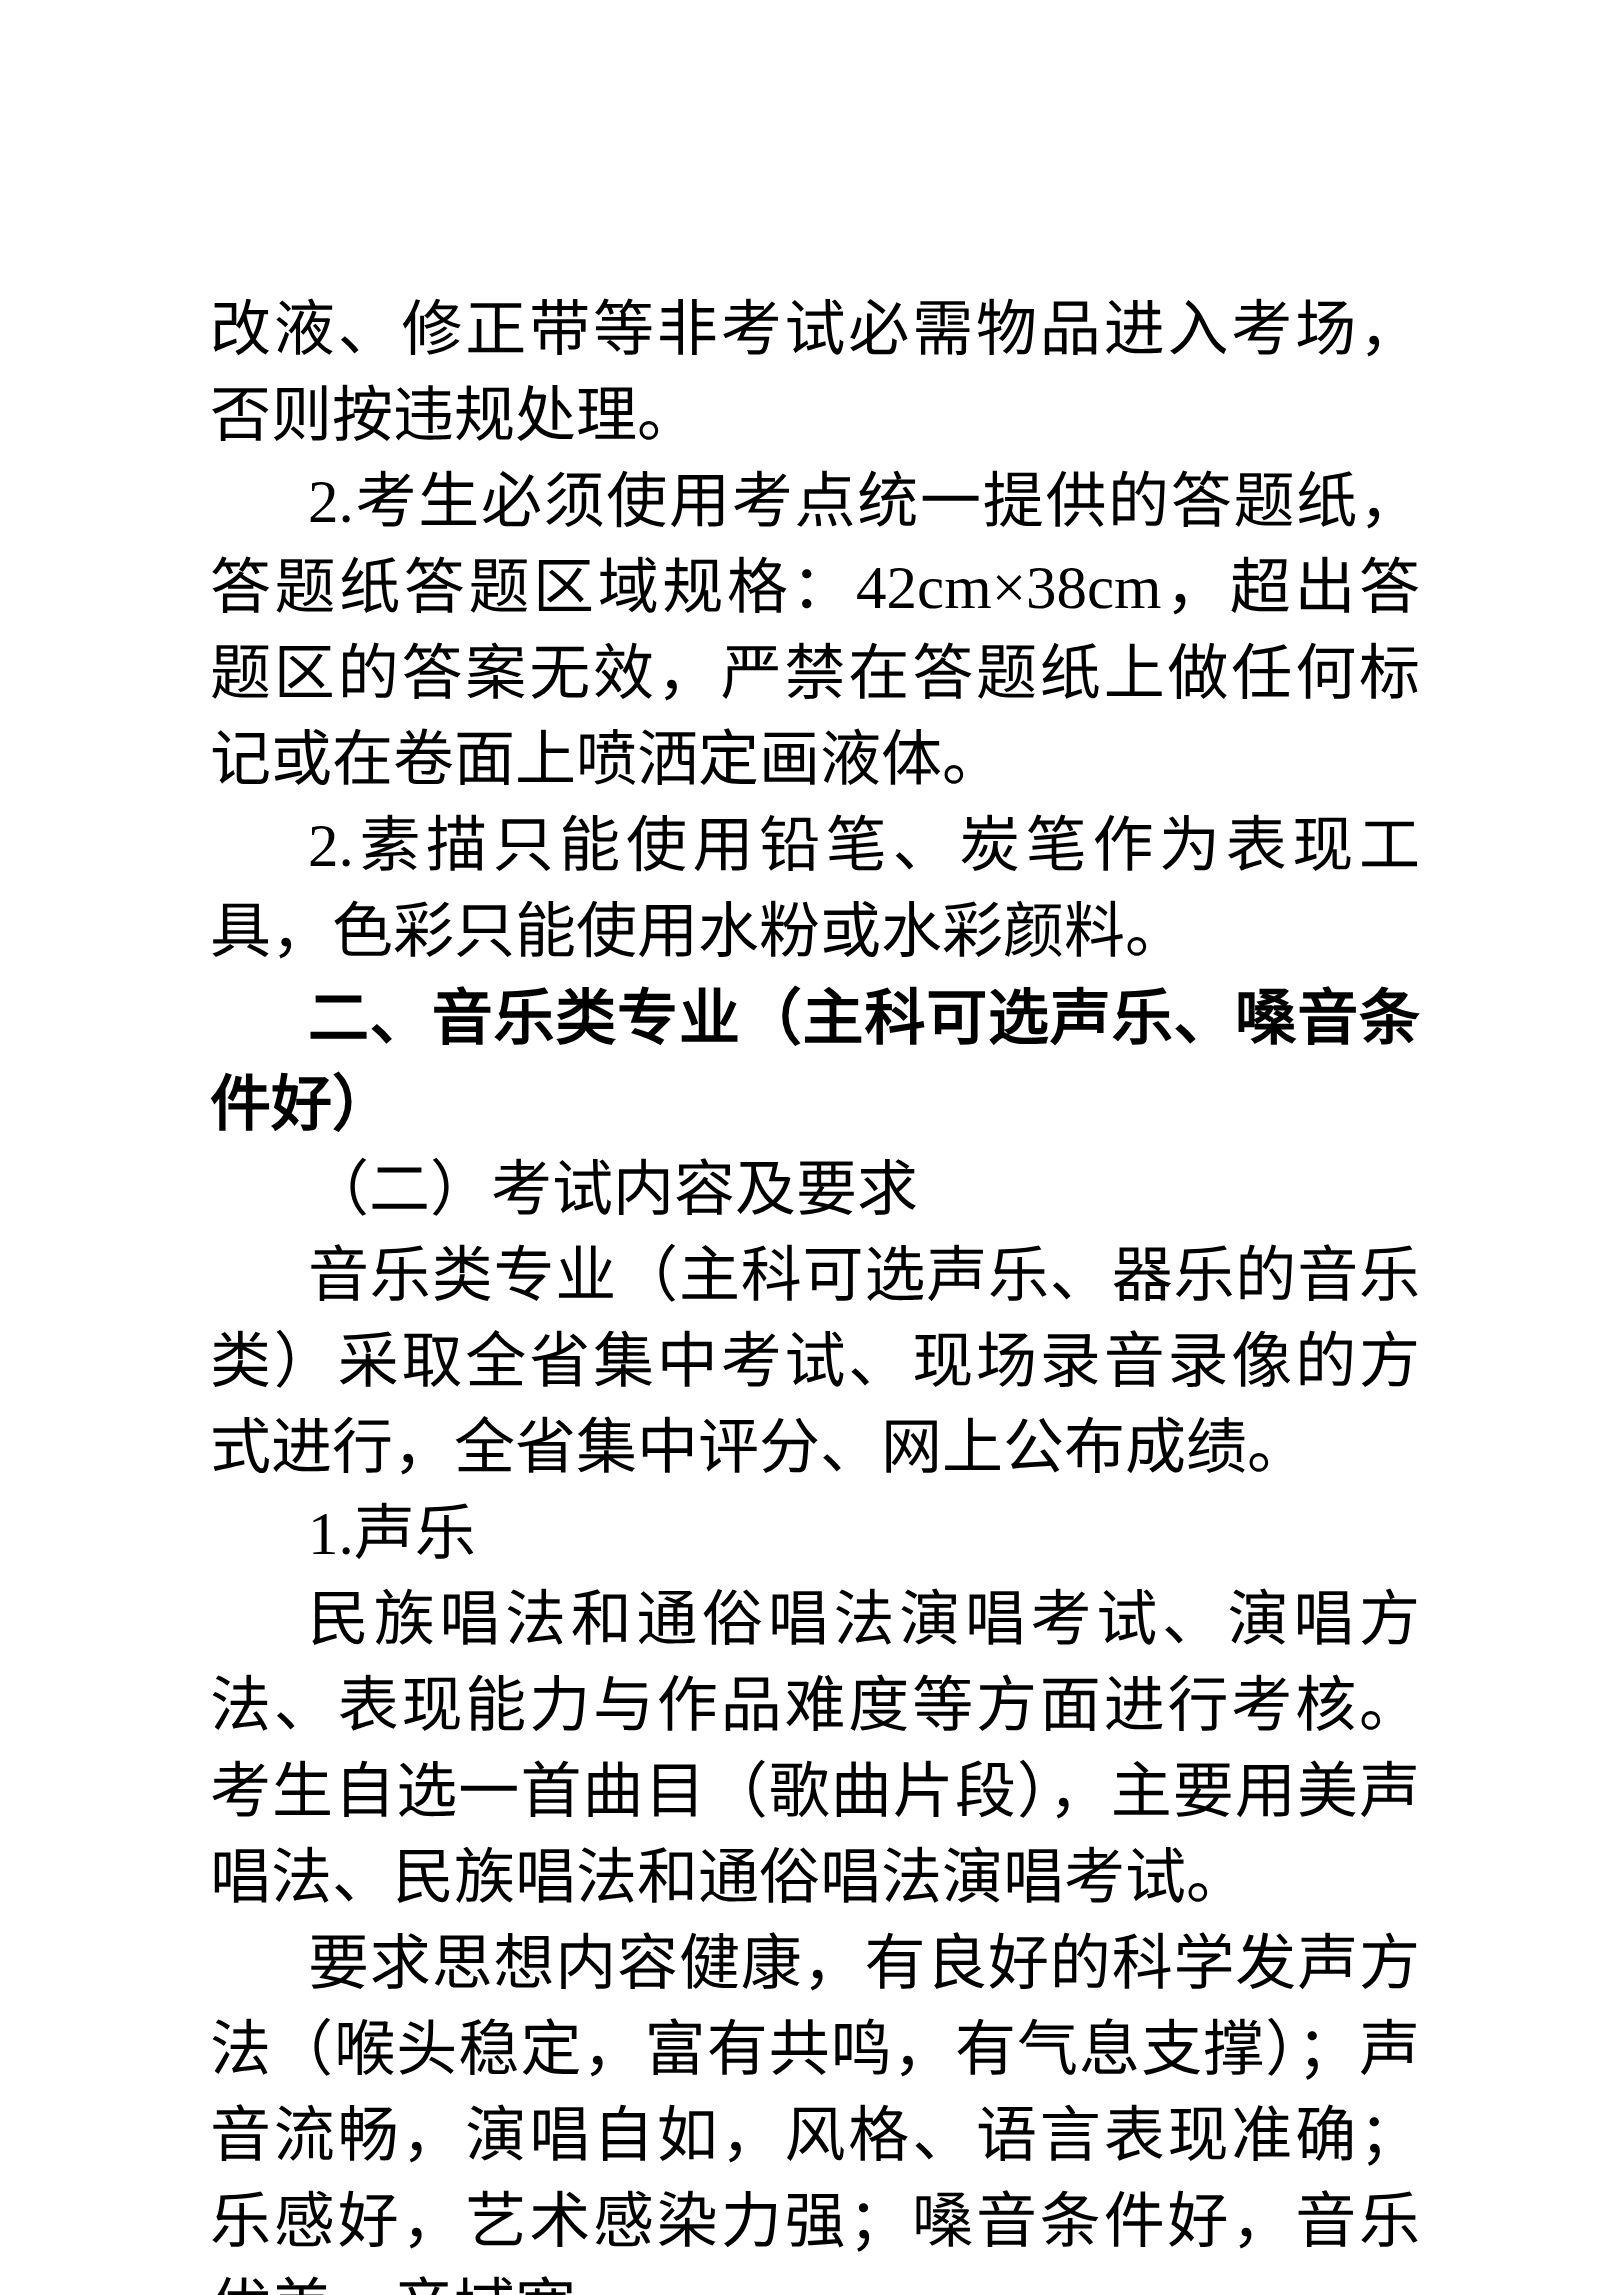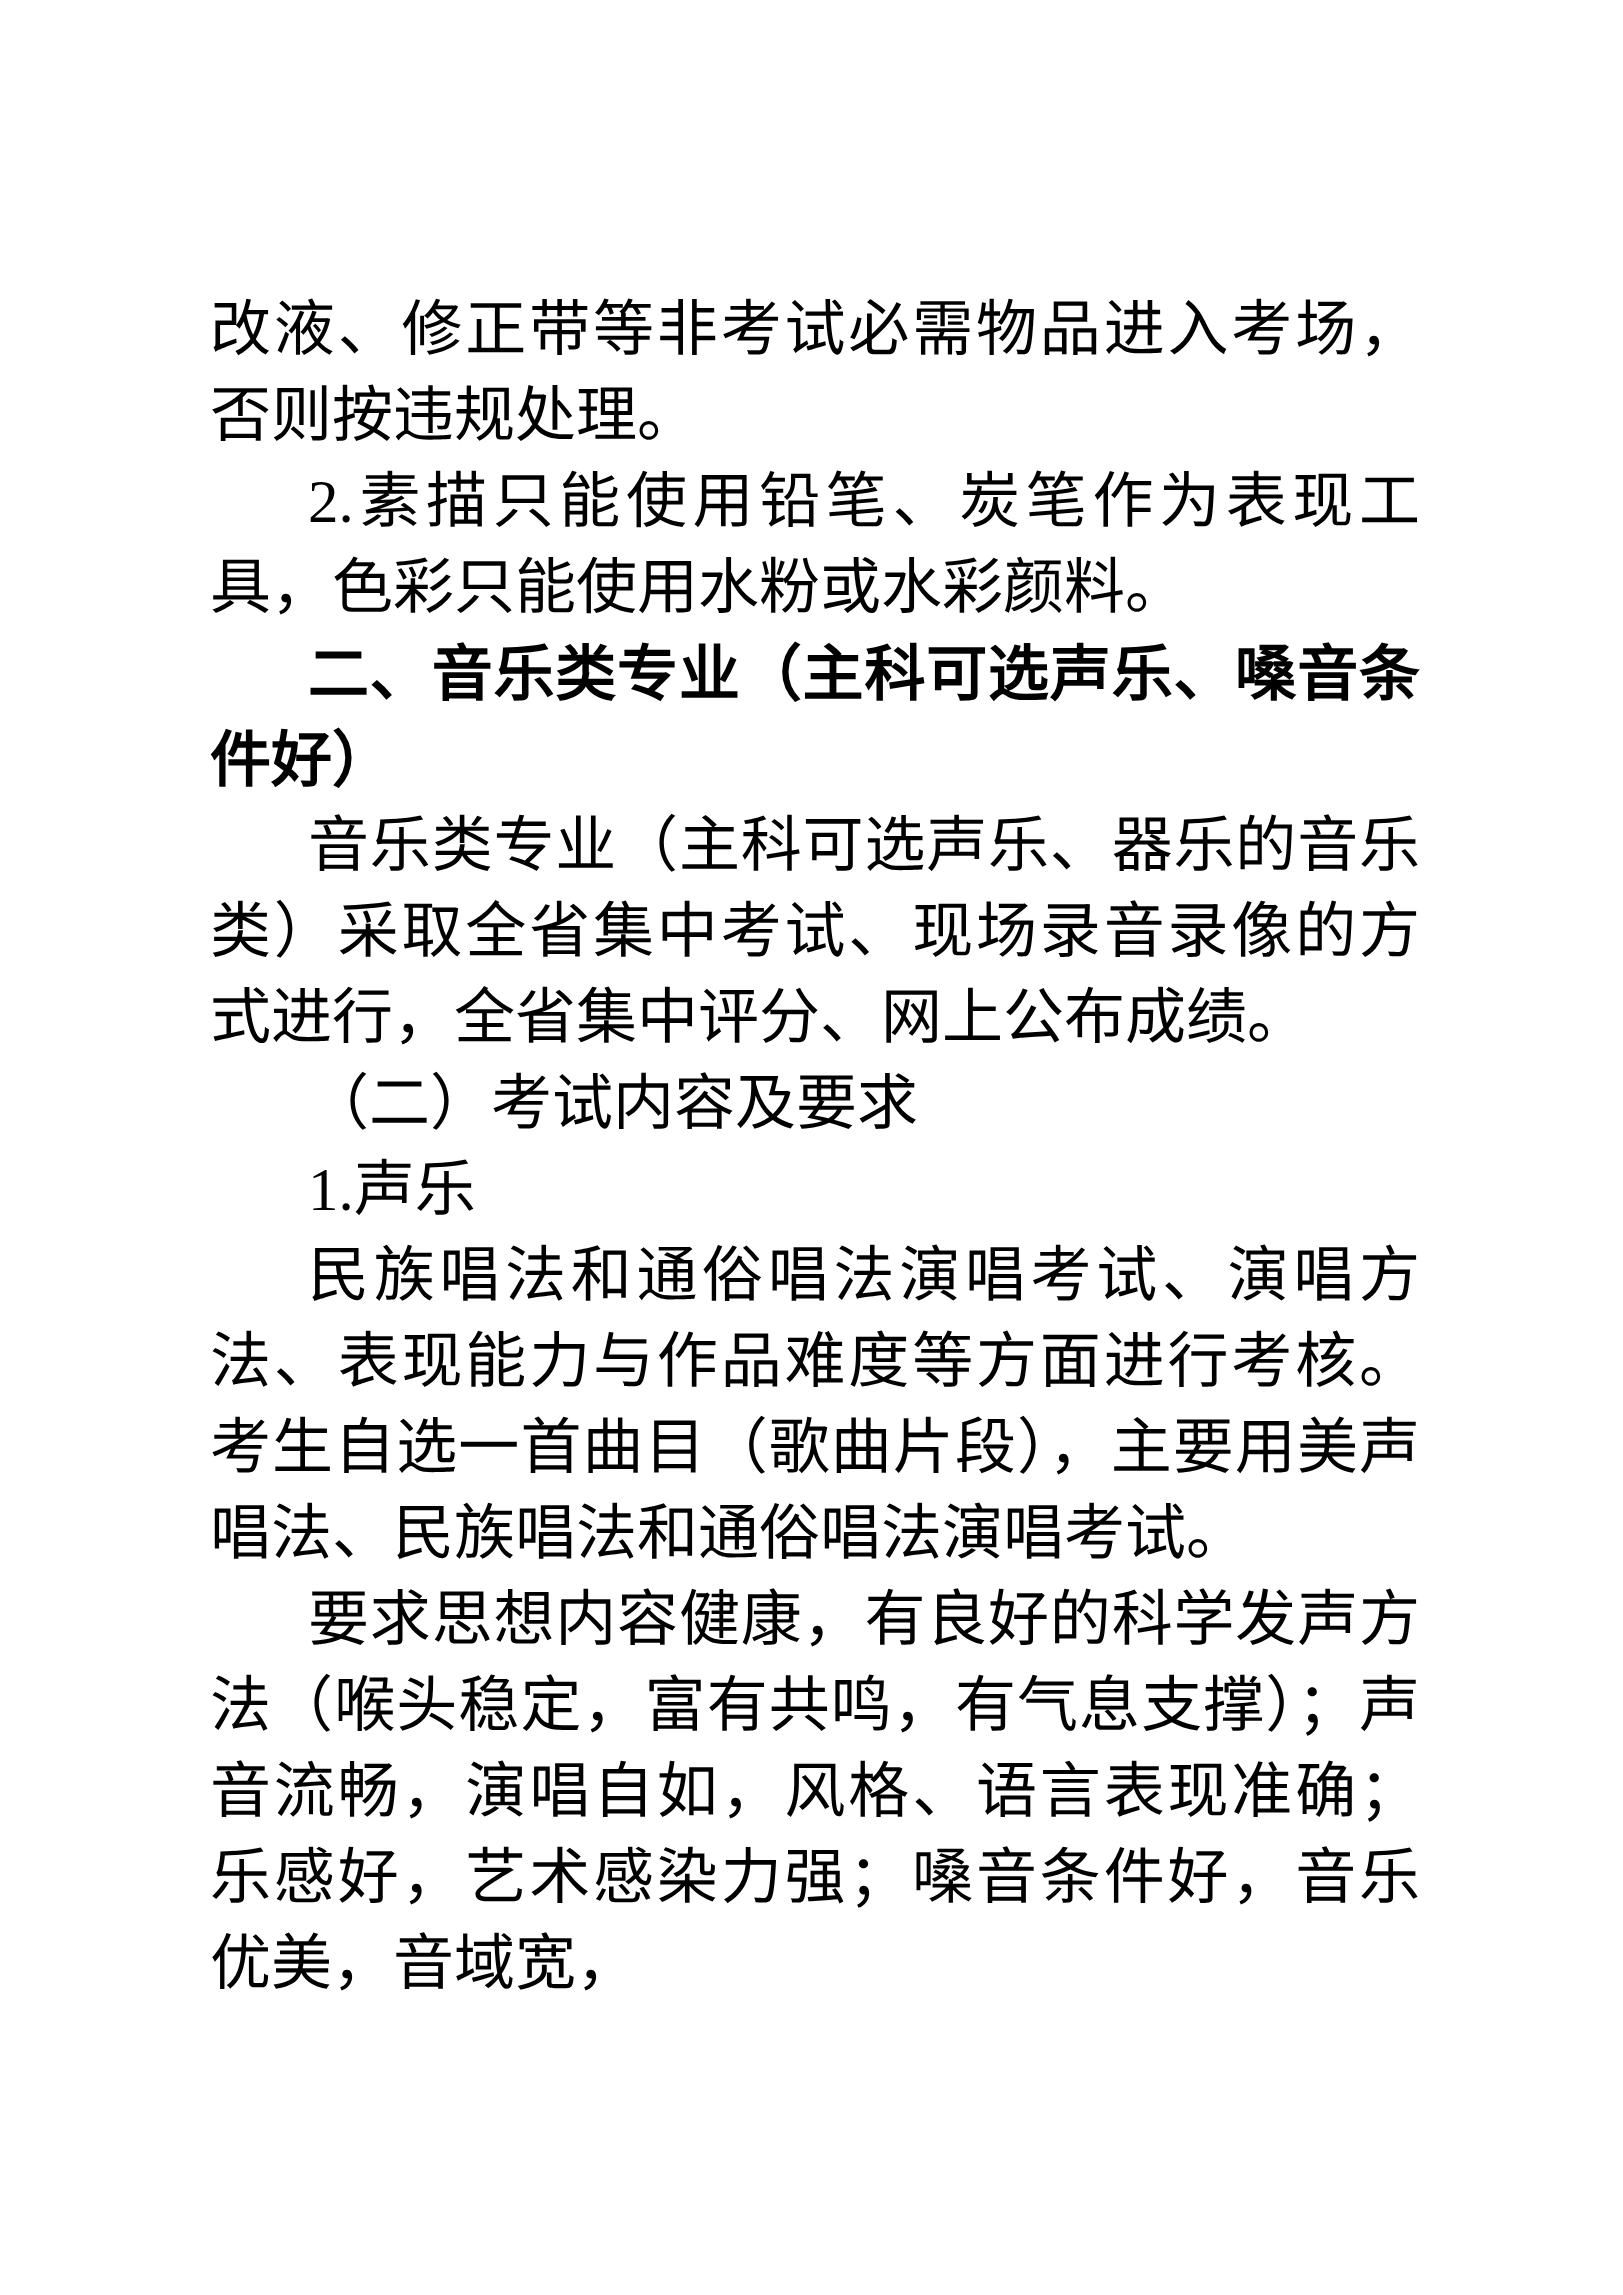--- a/index.html
+++ b/index.html
@@ -34,29 +34,30 @@
     font-family: "Liberation Sans", "DejaVu Sans", sans-serif;
     font-weight: 700;
   }
 </style>
 </head>
 <body>
 
 <div class="page">
   <p class="para no-indent">改液、修正带等非考试必需物品进入考场，否则按违规处理。</p>
 
+  <p class="para">2.考生必须使用考点统一提供的答题纸，答题纸答题区域规格：42cm×38cm，超出答题区的答案无效，严禁在答题纸上做任何标记或在卷面上喷洒定画液体。</p>
 
   <p class="para">2.素描只能使用铅笔、炭笔作为表现工具，色彩只能使用水粉或水彩颜料。</p>
 
   <p class="para heading">二、音乐类专业（主科可选声乐、嗓音条件好）</p>
 
 
+  <p class="para">（二）考试内容及要求</p>
+
   <p class="para">音乐类专业（主科可选声乐、器乐的音乐类）采取全省集中考试、现场录音录像的方式进行，全省集中评分、网上公布成绩。</p>
-
-  <p class="para">（二）考试内容及要求</p>
 
   <p class="para">1.声乐</p>
 
   <p class="para">民族唱法和通俗唱法演唱考试、演唱方法、表现能力与作品难度等方面进行考核。考生自选一首曲目（歌曲片段），主要用美声唱法、民族唱法和通俗唱法演唱考试。</p>
 
   <p class="para">要求思想内容健康，有良好的科学发声方法（喉头稳定，富有共鸣，有气息支撑）；声音流畅，演唱自如，风格、语言表现准确；乐感好，艺术感染力强；嗓音条件好，音乐优美，音域宽，</p>
 </div>
 
 
 </body></html>

